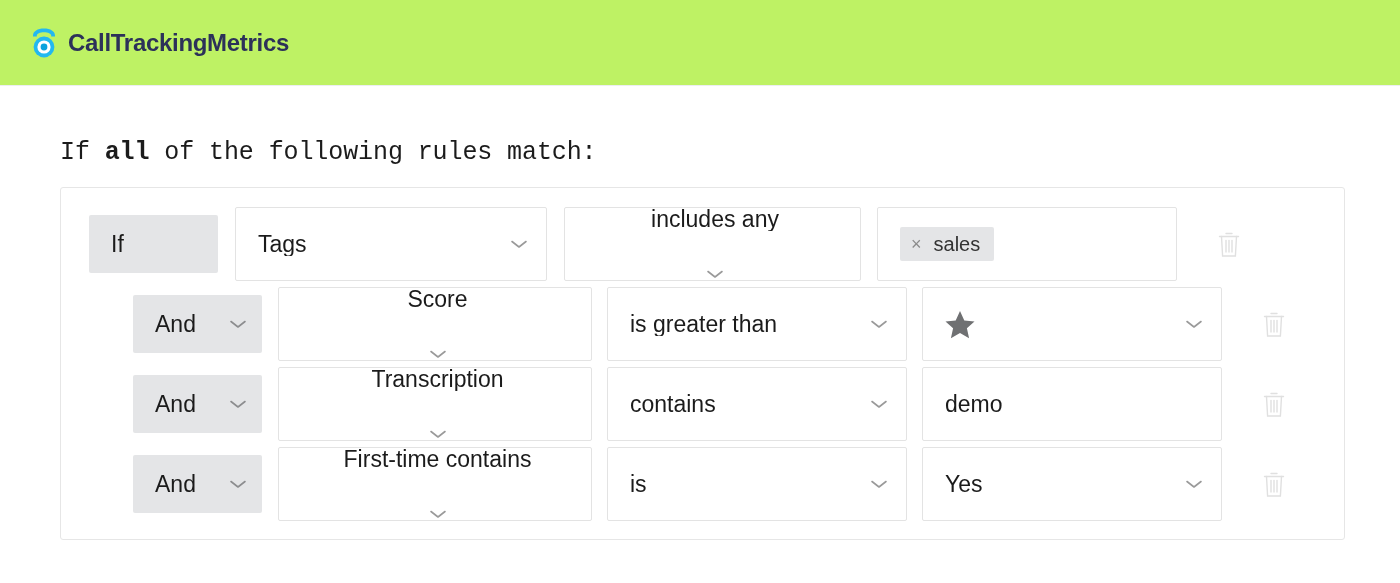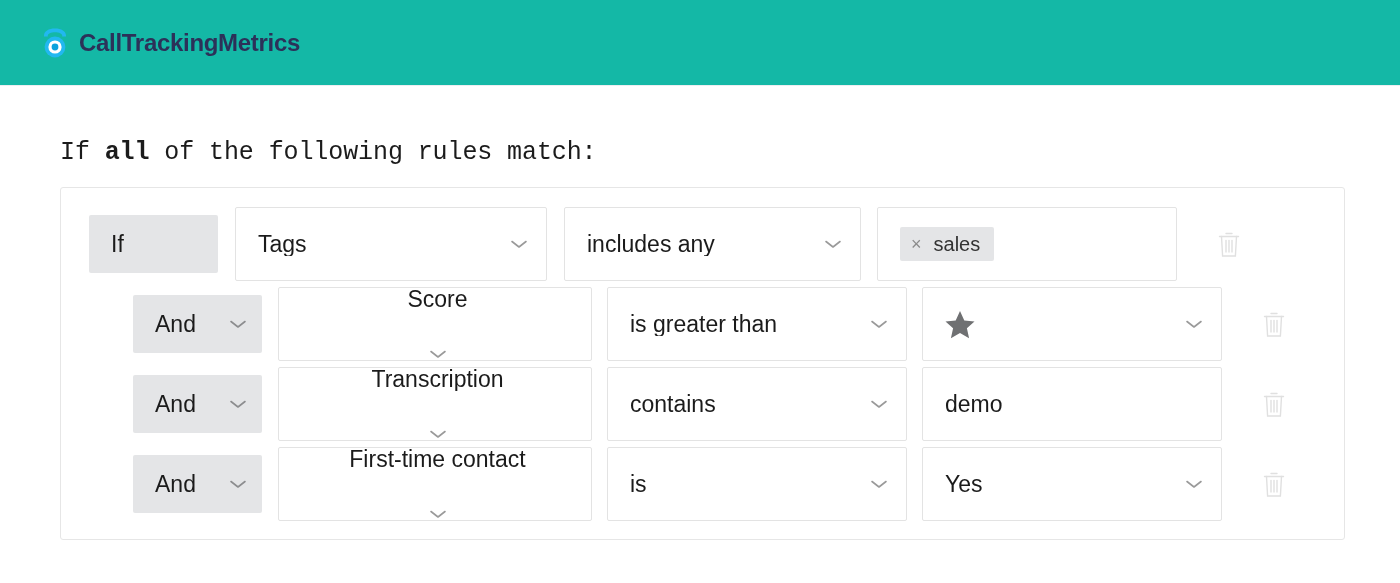--- a/index.html
+++ b/index.html
@@ -12,26 +12,26 @@
     height: 583px;
     background: #ffffff;
     font-family: "Liberation Sans", sans-serif;
     overflow: hidden;
     position: relative;
   }
 
   
   .app-header {
     height: 86px;
-    background: #14b8a6;
+    background: #bef264;
     border-bottom: 1px solid #eceef1;
     box-sizing: border-box;
     display: flex;
     align-items: center;
-    padding-left: 40px;
+    padding-left: 29px;
   }
   .brand {
     display: flex;
     align-items: center;
     gap: 9px;
   }
   .brand-icon {
     width: 30px;
     height: 32px;
     display: block;
@@ -128,21 +128,21 @@
     line-height: 1;
     white-space: nowrap;
     overflow: hidden;
   }
   .field.no-chevron {
     justify-content: flex-start;
   }
 
   
   .w-f1 { width: 312px; margin-left: 17px; }
-  .w-o1 { width: 297px; margin-left: 17px; }
+  .w-o1 { width: 297px; margin-left: 17px; flex-direction: column; }
   .w-v1 { width: 300px; margin-left: 16px; }
   
   .w-f2 { width: 314px; margin-left: 16px; flex-direction: column; }
   .w-o2 { width: 300px; margin-left: 15px; }
   .w-v2 { width: 300px; margin-left: 15px; }
 
   
   .chevron {
     width: 20px;
     height: 12px;
@@ -382,21 +382,21 @@
       <div class="conj and">
         <span class="conj-label">And</span>
         <span>
           <svg class="chevron" viewBox="0 0 20 12">
               <path d="M3 3.5 L10 9 L17 3.5"></path>
             </svg>
         </span>
       </div>
 
       <div class="field w-f2">
-        <span class="field-text">First-time contact</span>
+        <span class="field-text">First-time contains</span>
         <span>
           <svg class="chevron" viewBox="0 0 20 12">
               <path d="M3 3.5 L10 9 L17 3.5"></path>
             </svg>
         </span>
       </div>
 
       <div class="field w-o2">
         <span class="field-text">is</span>
         <span>

